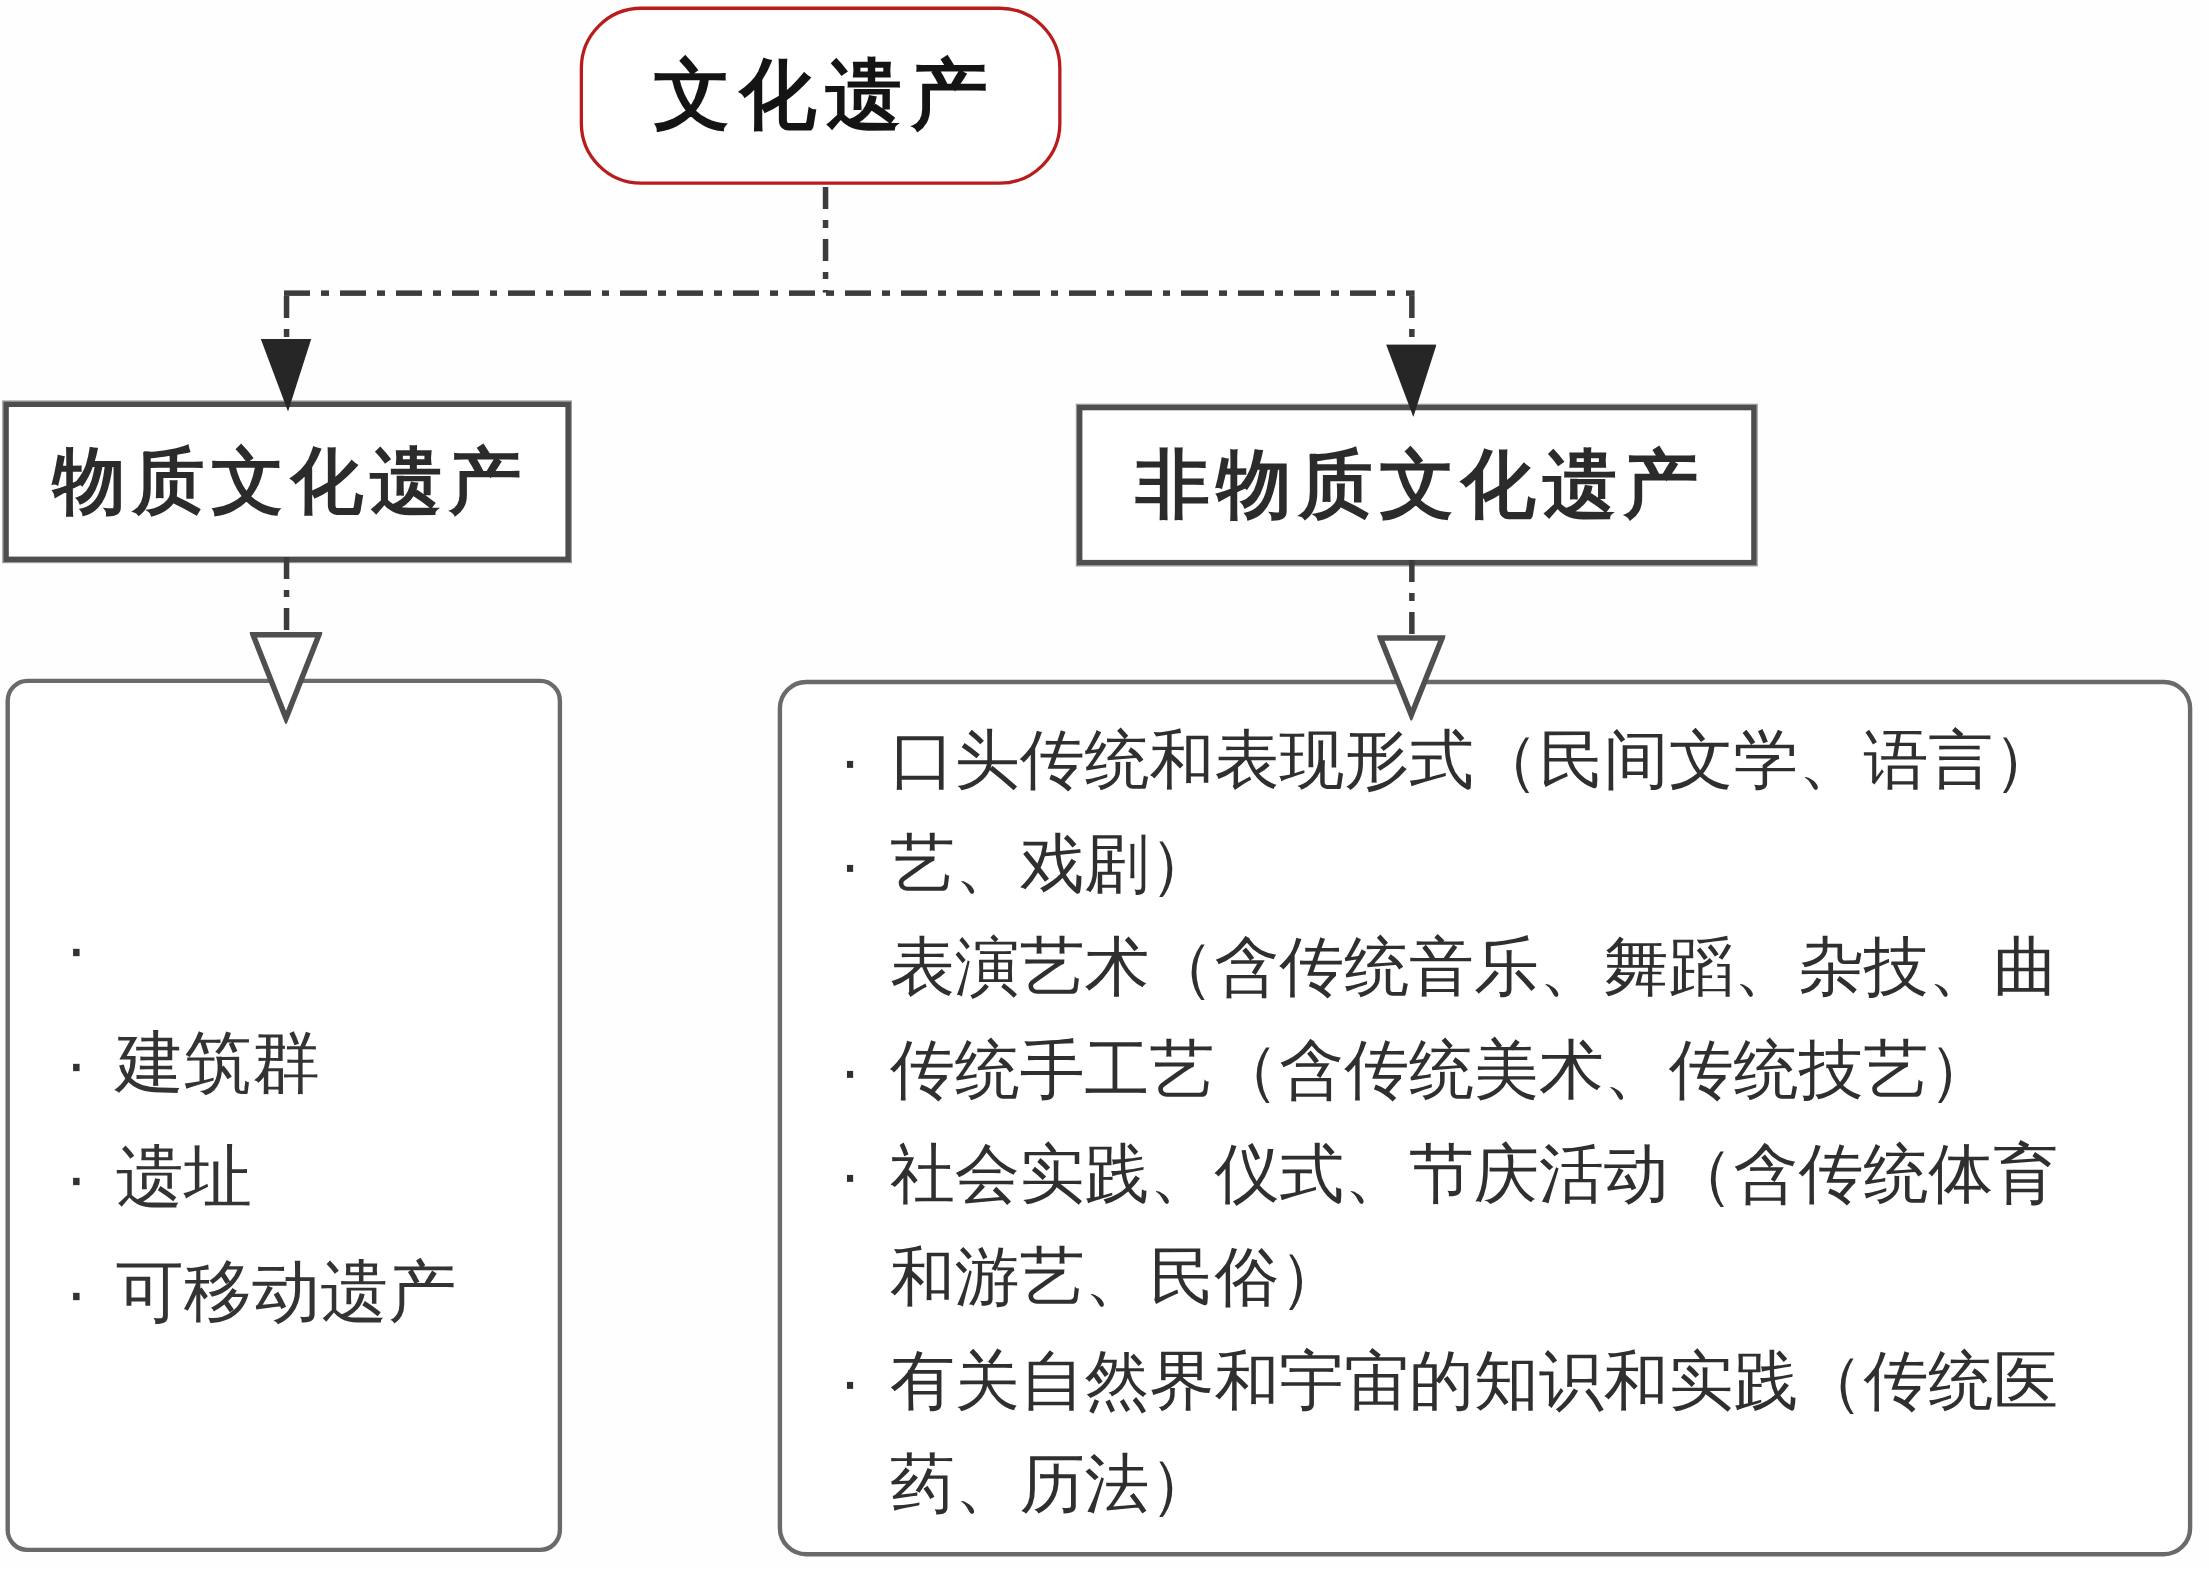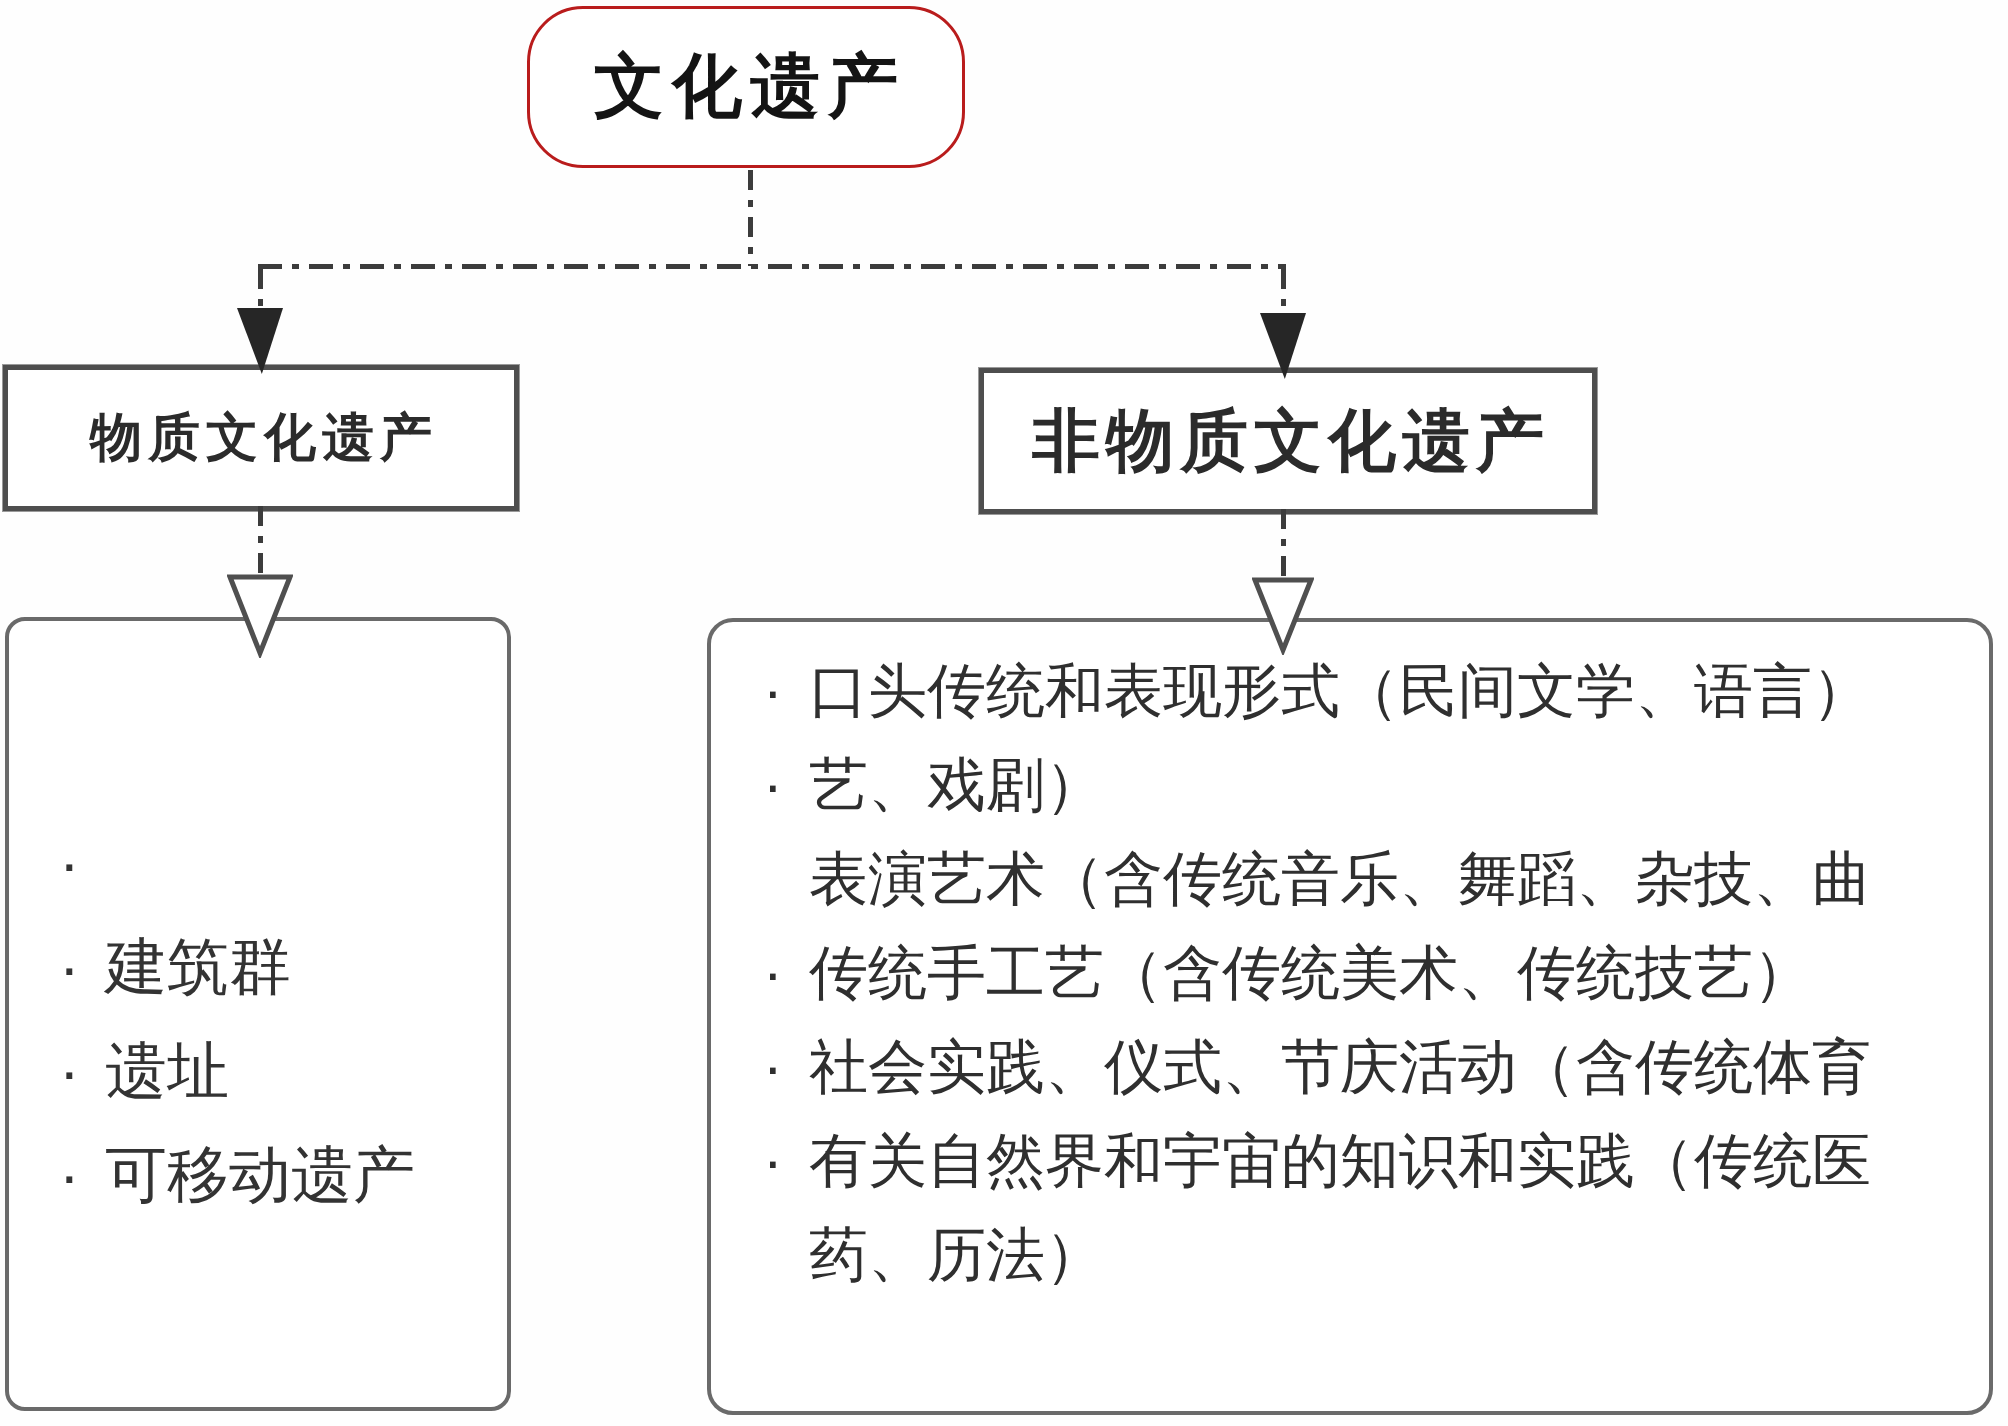--- a/index.html
+++ b/index.html
@@ -42,21 +42,21 @@
     box-shadow: 0 0 0 1px #9a9a9a;
   }
   .cat-box.left  { left: 3px;   top: 365px; width: 506px; height: 136px; }
   .cat-box.right { left: 979px; top: 368px; width: 608px; height: 136px; }
   .cat-label {
     font-weight: 600;
     color: #2b2b2b;
     letter-spacing: 6px;
     padding-left: 6px;
   }
-  .cat-box.left  .cat-label { font-size: 52px; }
+  .cat-box.left  .cat-label { font-size: 66px; }
   .cat-box.right .cat-label { font-size: 68px; }
 
   .detail-box {
     position: absolute;
     border: 4px solid #6a6a6a;
     background: #ffffff;
     z-index: 1;
   }
   .detail-box.left {
     left: 5px; top: 617px;
@@ -206,20 +206,21 @@
       <div class="item">
         <span class="bullet">·</span>
         <div class="lines">
           <div class="line">传统手工艺（含传统美术、传统技艺）</div>
         </div>
       </div>
       <div class="item">
         <span class="bullet">·</span>
         <div class="lines">
           <div class="line">社会实践、仪式、节庆活动（含传统体育</div>
+          <div class="line">和游艺、民俗）</div>
         </div>
       </div>
       <div class="item">
         <span class="bullet">·</span>
         <div class="lines">
           <div class="line">有关自然界和宇宙的知识和实践（传统医</div>
           <div class="line">药、历法）</div>
         </div>
       </div>
     </div>

